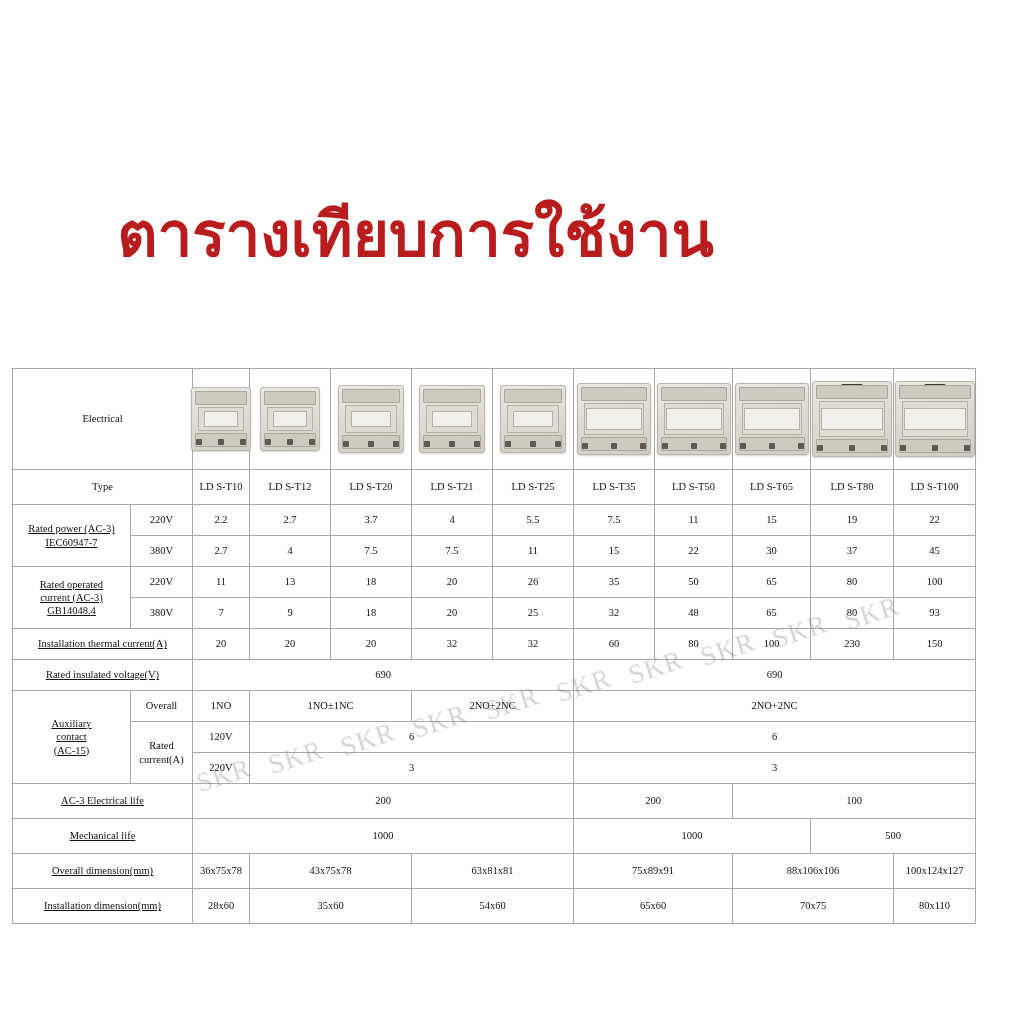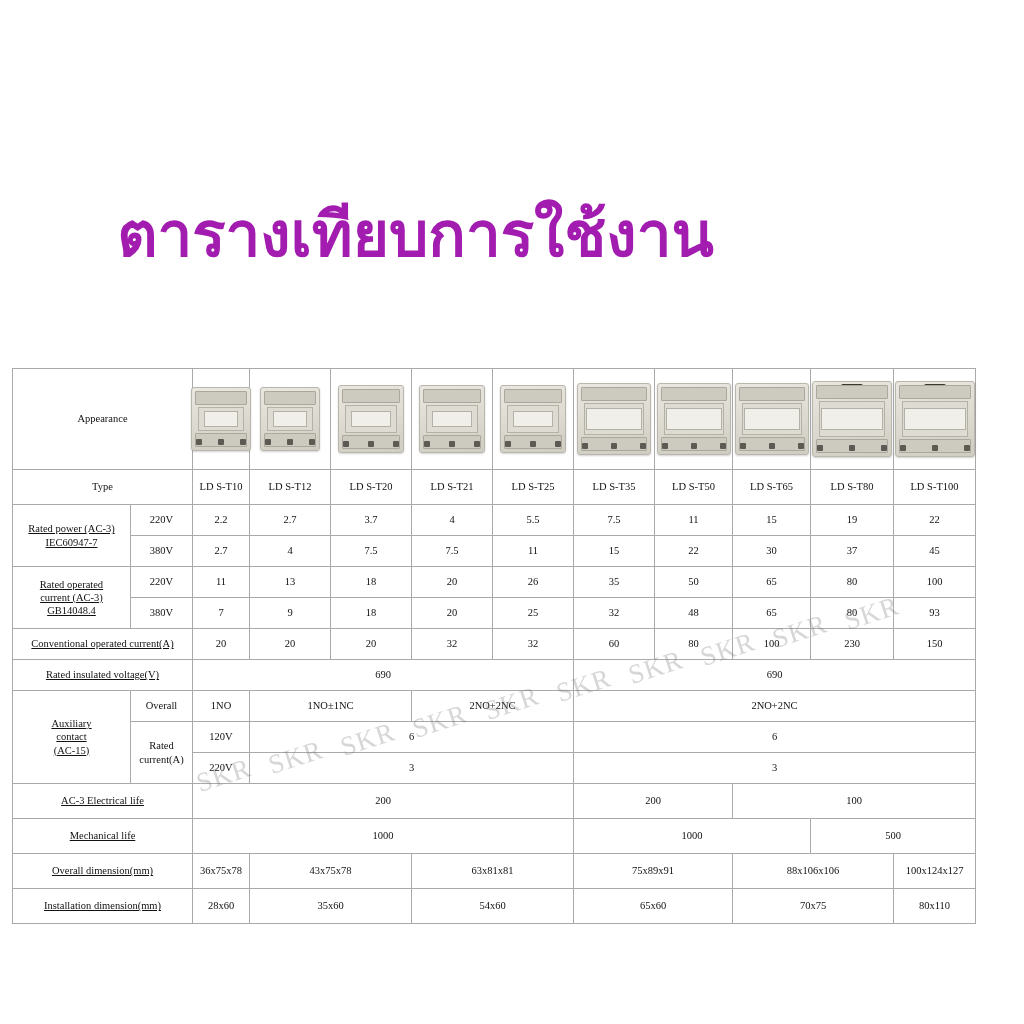--- a/index.html
+++ b/index.html
@@ -17,21 +17,21 @@
 
   #title {
     position: absolute;
     top: 185px;
     left: 0;
     width: 831px;
     text-align: center;
     font-family: "DejaVu Sans", sans-serif;
     font-weight: bold;
     font-size: 62px;
-    color: #a21caf;
+    color: #b91c1c;
     letter-spacing: 0px;
     white-space: nowrap;
   }
 
   #tablewrap {
     position: absolute;
     left: 12px;
     top: 368px;
     width: 973px;
   }
@@ -191,21 +191,21 @@
       <col style="width:81px">
       <col style="width:78px">
       <col style="width:78px">
       <col style="width:83px">
       <col style="width:82px">
       <col style="width:72px">
     </colgroup>
 
     <tbody>
         <tr>
-      <td class="hdr-appearance rowlabel" colspan="2">Appearance</td>
+      <td class="hdr-appearance rowlabel" colspan="2">Electrical</td>
       <td class="hdr-appearance">
         <span class="pic">
           <span class="dev">
             <span class="pins up">
                   <i></i>
                   <i></i>
                   <i></i>
                 </span>
             <span class="topbar"></span>
             <span class="face"></span>
@@ -466,21 +466,21 @@
       <td>20</td>
       <td>25</td>
       <td>32</td>
       <td>48</td>
       <td>65</td>
       <td>80</td>
       <td>93</td>
     </tr>
 
     <tr class="datarow">
-      <td class="lbl rowlabel" colspan="2">Conventional operated current(A)</td>
+      <td class="lbl rowlabel" colspan="2">Installation thermal current(A)</td>
       <td>20</td>
       <td>20</td>
       <td>20</td>
       <td>32</td>
       <td>32</td>
       <td>60</td>
       <td>80</td>
       <td>100</td>
       <td>230</td>
       <td>150</td>

